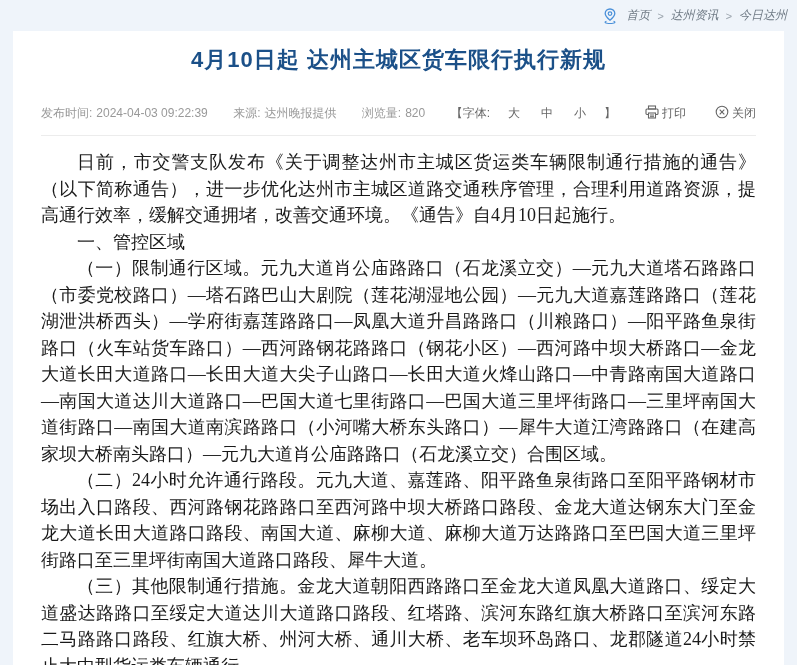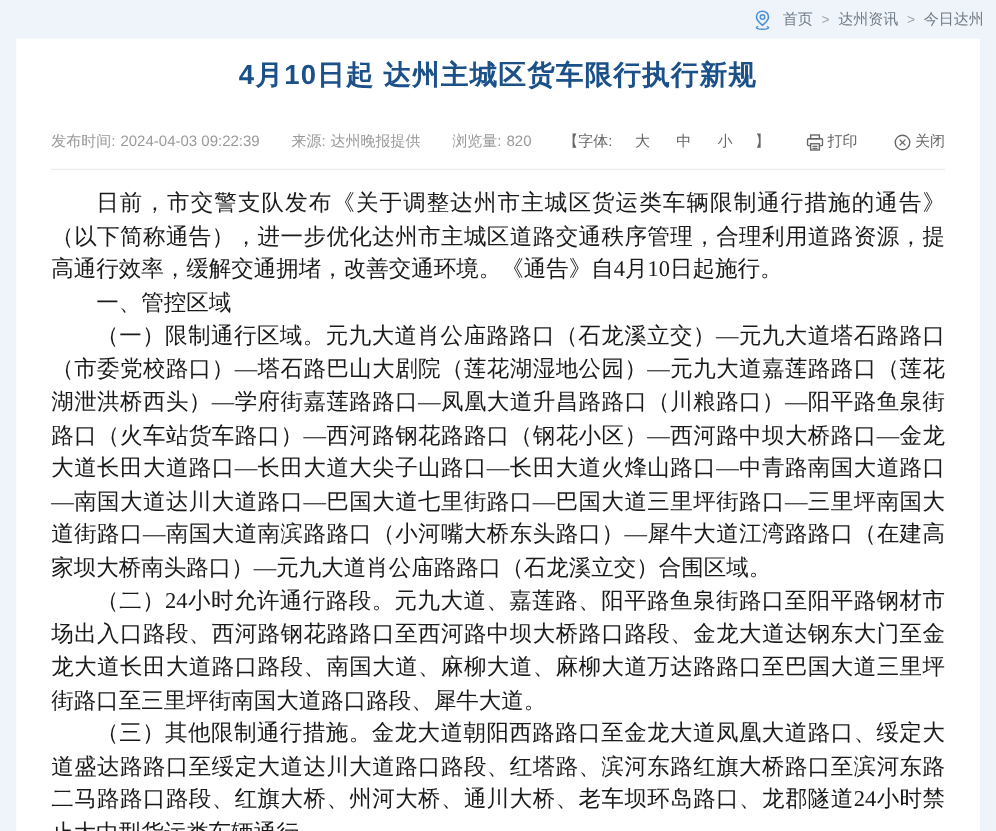--- a/index.html
+++ b/index.html
@@ -12,20 +12,21 @@
     overflow: hidden;
   }
   .topbar {
     height: 31px;
     display: flex;
     justify-content: flex-end;
     align-items: center;
     padding-right: 10px;
     font-size: 12px;
     color: #777;
+    font-style: italic;
   }
   .breadcrumb { display: flex; align-items: center; gap: 7px; }
   .breadcrumb .crumb { color: #6f7a85; cursor: pointer; }
   .breadcrumb .sep { color: #9aa3ac; font-size: 11px; }
   .loc-icon { width: 14px; height: 16px; display: inline-block; margin-right: 2px; }
   .panel {
     background: #ffffff;
     margin: 0 13px;
     min-height: 634px;
     padding: 0 28px 20px 28px;
@@ -46,21 +47,21 @@
     align-items: center;
     padding-bottom: 13px;
     border-bottom: 1px solid #ececec;
     font-size: 12px;
     color: #999;
   }
   .meta-left span { margin-right: 4px; }
   .meta-left .meta-group { margin-right: 18px; }
   .meta-tools { display: flex; align-items: center; color: #666; gap: 15px; }
   .font-size-btn { cursor: pointer; margin: 0 3px; color: #666; }
-  .tool-btn { display: flex; align-items: center; gap: 3px; margin-left: 14px; cursor: pointer; color: #666; }
+  .tool-btn { display: flex; gap: 3px; margin-left: 14px; cursor: pointer; color: #666; }
   .tool-icon { width: 14px; height: 14px; }
   .article-body { padding-top: 13px; }
   .article-body p {
     font-size: 18px;
     line-height: 26.5px;
     color: #1a1a1a;
     text-indent: 2em;
     text-align: justify;
     font-family: "Liberation Serif", "DejaVu Serif", serif;
   }

